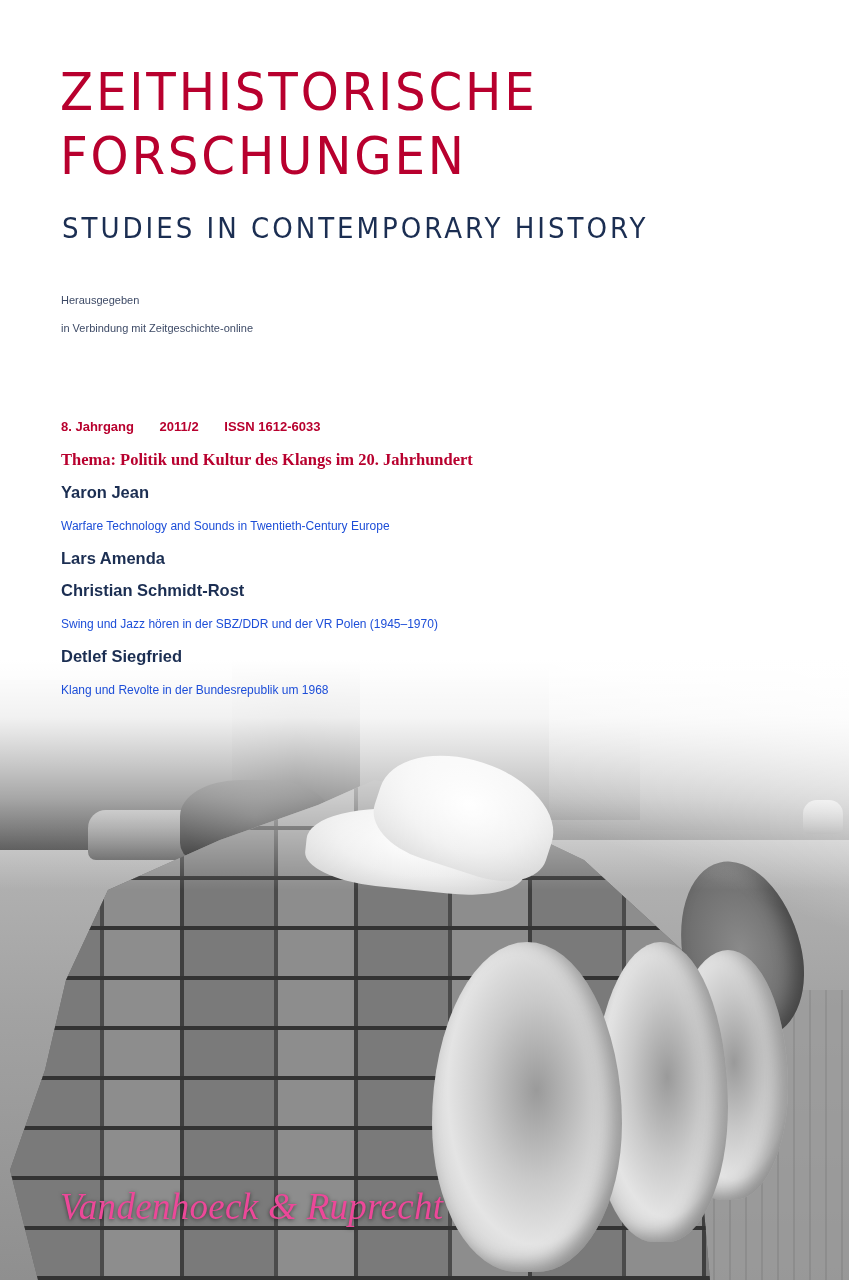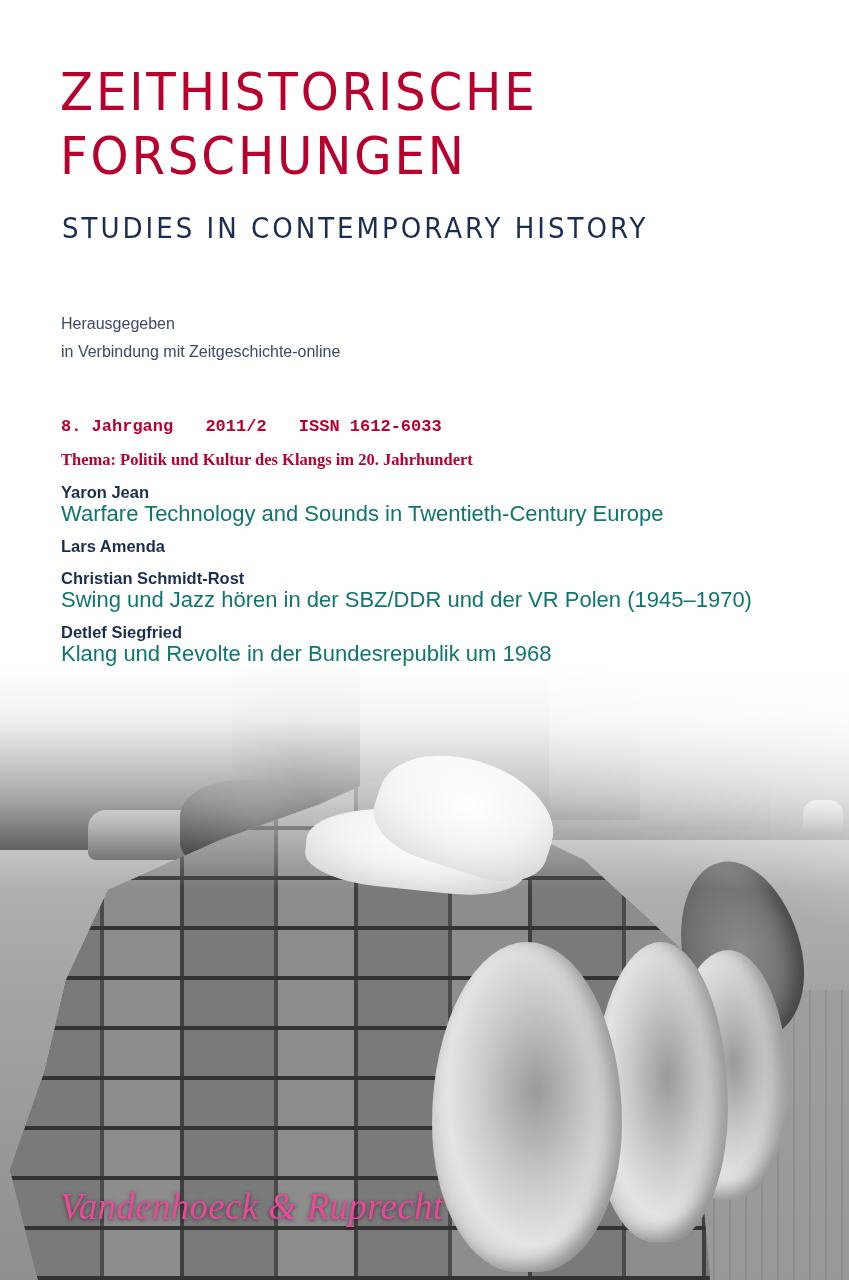--- a/index.html
+++ b/index.html
@@ -57,35 +57,35 @@
 
   
   .title { position: absolute; left: 60px; top: 60px; margin: 0; color: #b8002e;
     font-family: "DejaVu Sans", sans-serif; font-weight: 400; font-size: 52px; line-height: 64px;
     letter-spacing: 3px; transform: scaleX(0.93); transform-origin: left top; }
   .title .line { display: block; }
   .subtitle { position: absolute; left: 62px; top: 209px; color: #1b2e52;
     font-family: "DejaVu Sans", sans-serif; font-size: 29px; letter-spacing: 3.3px; line-height: 38px;
     transform: scaleX(0.9); transform-origin: left top; white-space: nowrap; }
 
-  .editors { position: absolute; left: 61px; top: 310px; color: #3d4a66;
-    font-family: "Liberation Sans", sans-serif; font-size: 16px; line-height: 28px; }
+  .editors { position: absolute; left: 61px; top: 286px; color: #3d4a66;
+    font-family: "Liberation Sans", sans-serif; font-size: 11px; line-height: 28px; }
   .editors div { white-space: nowrap; }
 
   .meta { position: absolute; left: 61px; top: 416px; color: #b8002e; font-weight: 700;
-    font-family: Liberation Mono, monospace; font-size: 17px; line-height: 22px; white-space: nowrap; text-align: right; }
+    font-family: Liberation Sans, sans-serif; font-size: 13px; line-height: 22px; white-space: nowrap; text-align: right; }
   .meta span { margin-right: 22px; }
   .meta .issn { font-variant: small-caps; }
   .theme { position: absolute; left: 61px; top: 449px; color: #b8002e; font-weight: 700;
     font-family: Liberation Serif, serif; font-size: 16.5px; line-height: 22px; white-space: nowrap; }
 
   .articles { position: absolute; left: 61px; top: 481px; color: #1b2e52; }
   .article { margin-bottom: 10px; }
   .article .author { font-weight: 700; font-size: 16.5px; line-height: 22px; font-family: Liberation Sans, sans-serif; white-space: nowrap; }
-  .article .atitle { font-size: 22px; line-height: 22px; color: #0f766e; font-family: "Liberation Sans", sans-serif; white-space: nowrap; }
+  .article .atitle { font-size: 12px; line-height: 22px; color: #1d4ed8; font-family: "Liberation Sans", sans-serif; white-space: nowrap; margin-top: 12px; }
 
   .publisher { position: absolute; left: 60px; top: 1183px; color: #ec4899;
     font-family: "Liberation Serif", "DejaVu Serif", serif; font-size: 37px; line-height: 48px; white-space: nowrap;
     text-shadow: 0 1px 4px rgba(0,0,0,.55); letter-spacing: 0.3px; font-style: italic; }
 </style>
 </head>
 <body>
 
 <div class="cover">
 

